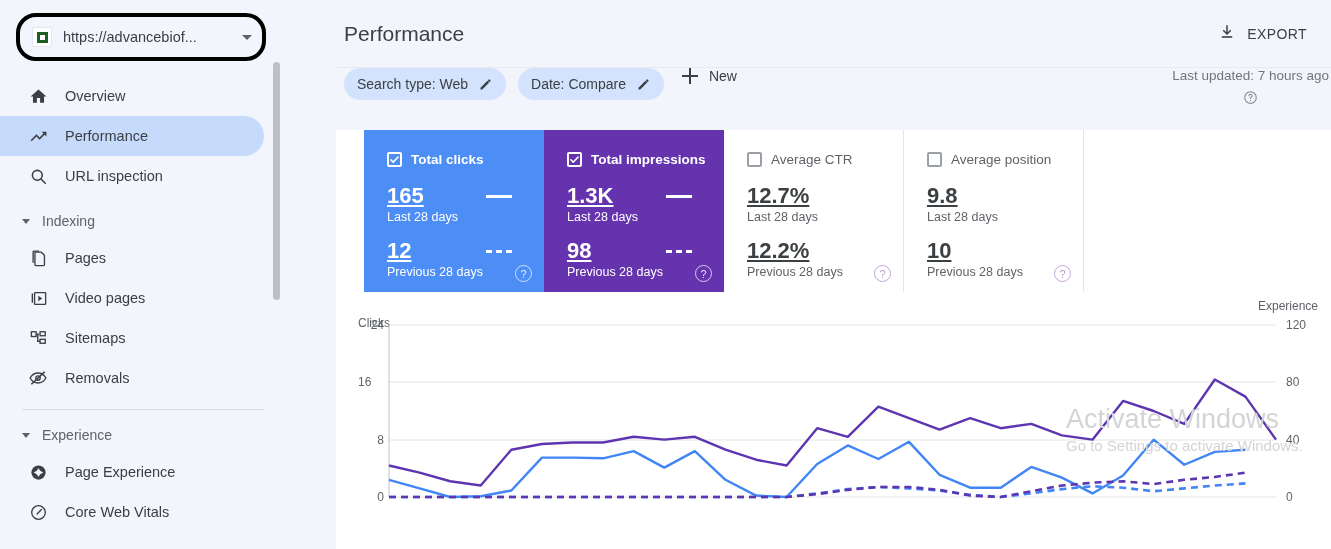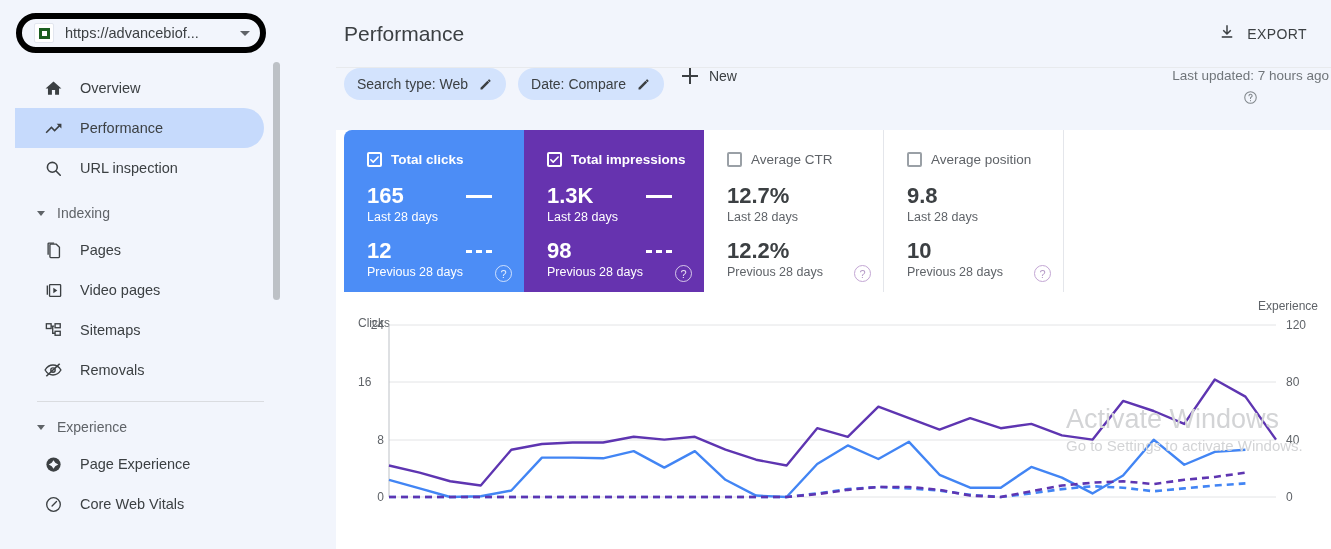--- a/index.html
+++ b/index.html
@@ -9,22 +9,22 @@
     background: #f1f3f9;
   }
   #app { position: relative; width: 1331px; height: 549px; display: flex; }
 
   
   #sidebar {
     width: 336px; height: 549px; background: #f2f5fc;
     position: relative; flex: 0 0 336px; overflow: hidden;
   }
   .property-selector {
-    margin: 13px 0 0 16px; width: 250px; height: 40px;
-    border: 6px solid #000000; border-radius: 20px;
+    margin: 13px 0 0 16px; width: 250px; height: 48px;
+    border: 4px solid #000000; border-radius: 20px;
     background: #f2f5fc; display: flex; align-items: center;
     padding: 0 10px 0 12px; cursor: pointer;
   }
   .prop-favicon {
     width: 20px; height: 20px; flex: 0 0 20px; border-radius: 2px;
     background: #fff; border: 1px solid #e2e6ef;
     display: flex; align-items: center; justify-content: center;
   }
   .prop-favicon i {
     display: block; width: 11px; height: 11px;
@@ -39,21 +39,21 @@
   .prop-url {
     flex: 1; font-size: 14.5px; color: #3c4043; margin-left: 11px;
     white-space: nowrap; overflow: hidden;
   }
   .caret-down {
     width: 0; height: 0; margin-left: 6px;
     border-left: 5px solid transparent; border-right: 5px solid transparent;
     border-top: 5px solid #5f6368;
   }
 
-  .nav-list { margin-top: 15px; margin-left: 15px; }
+  .nav-list { margin-top: 15px; }
   .nav-item {
     height: 40px; display: flex; align-items: center;
     padding-left: 26px; border-radius: 0 20px 20px 0;
     margin-right: 72px; cursor: pointer; color: #3c4043;
   }
   .nav-item.active { background: #c6dafc; }
   .nav-item .ni-icon {
     width: 24px; height: 24px; flex: 0 0 24px;
     display: flex; align-items: center; justify-content: center;
     color: #3c4043;
@@ -121,40 +121,40 @@
     display: flex; align-items: center; gap: 7px;
     font-size: 13.5px; color: #70757a; padding-right: 2px; flex-direction: column;
   }
 
   
   .panel {
     margin-left: 8px; background: #fff;
     border-radius: 8px 8px 0 0; height: 385px; position: relative;
     overflow: hidden;
   }
-  .cards { display: flex; height: 162px; }
+  .cards { display: flex; height: 162px; margin-left: 20px; }
   .card {
     width: 180px; flex: 0 0 180px; padding: 22px 14px 0 23px;
     position: relative; cursor: pointer;
   }
   .card.clicks { background: #4c8df6; }
   .card.impr { background: #6633af; }
   .card.plain { background: #fff; border-right: 1px solid #e4e6eb; }
   .card.plain:first-of-type { }
   .card-head { display: flex; align-items: center; gap: 9px; }
   .cbox {
     width: 15px; height: 15px; flex: 0 0 15px; border-radius: 2px;
     border: 2px solid #fff; display: flex; align-items: center; justify-content: center;
   }
   .cbox.off { border-color: #9aa0a6; }
   .cbox svg { display: block; }
   .card-title { font-size: 13.5px; font-weight: bold; color: #fff; }
   .card.plain .card-title { color: #5f6368; font-weight: normal; font-size: 13.5px; }
   .metric-row { display: flex; align-items: center; justify-content: space-between; }
-  .metric-row .mv { font-size: 22px; font-weight: bold; color: #fff; }
+  .metric-row .mv { font-size: 22px; font-weight: bold; color: #fff; text-decoration: underline; }
   .card.plain .metric-row .mv { color: #3c4043; }
   .metric-row .legend-line { width: 26px; margin-right: 18px; }
   .metric-row .legend-line.solid { border-top: 3px solid #fff; }
   .metric-row .legend-line.dashed { border-top: 3px dashed #fff; }
   .mlabel { font-size: 12.5px; color: #fff; margin-top: 1px; }
   .card.plain .mlabel { color: #5f6368; }
   .m-first { margin-top: 16px; }
   .m-second { margin-top: 14px; }
   .help-ico {
     position: absolute; right: 12px; bottom: 10px;

